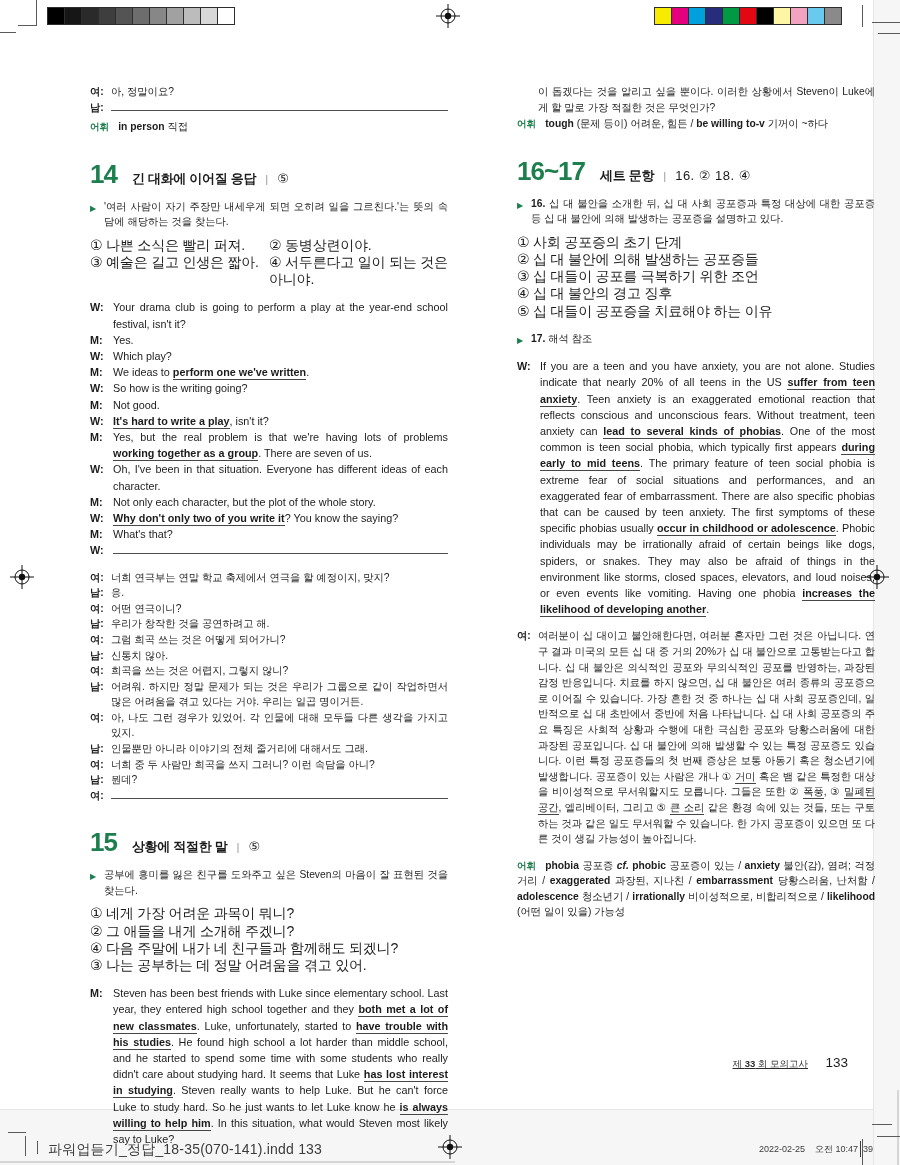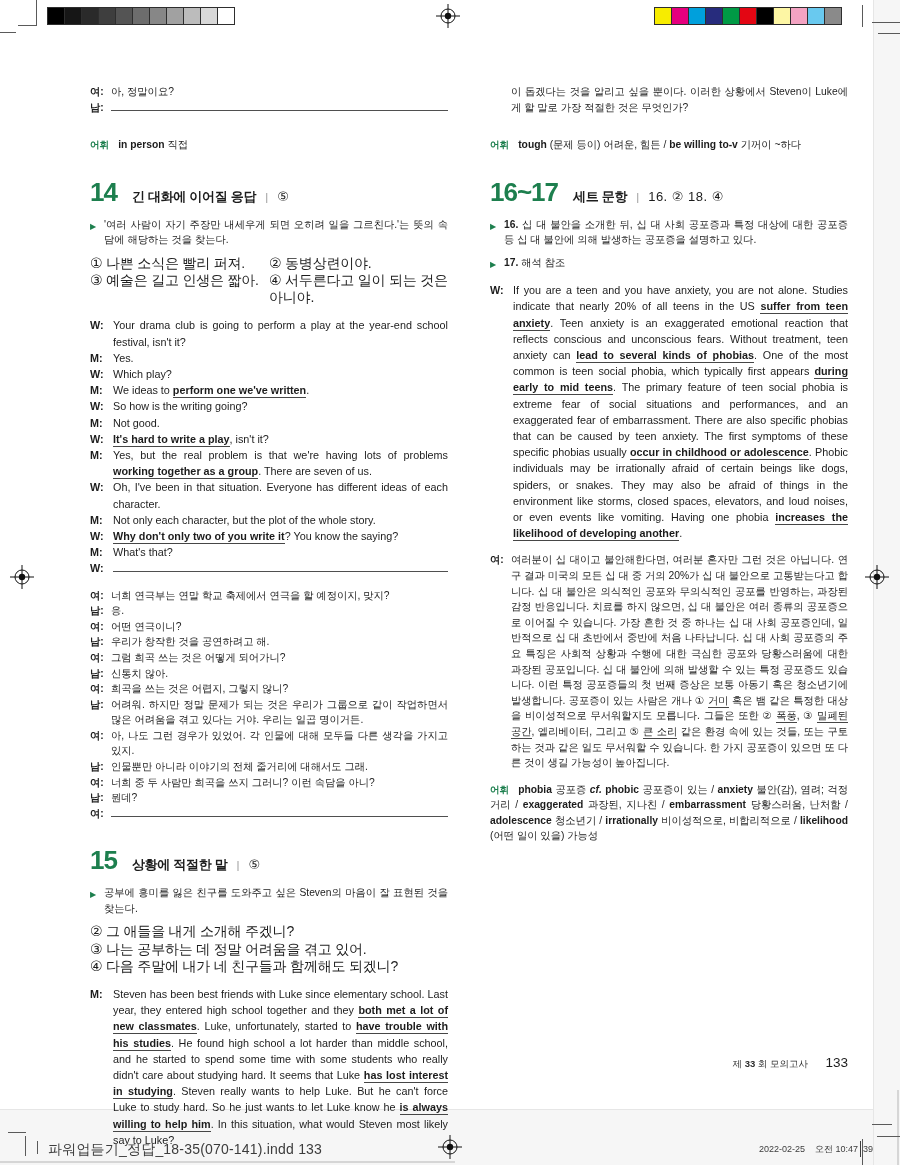--- a/index.html
+++ b/index.html
@@ -23,41 +23,41 @@
   .colorbar { left:654px; }
   .swatch { width:18px; height:18px; border:1px solid #2e2e2e; margin-right:-1px; }
 
   
   .regmark { position:absolute; }
   .cm { position:absolute; background:#5a5a5a; }
 
   
   .col { position:absolute; top:84px; width:358px; }
   .col-left { left:90px; }
-  .col-right { left:490px; }
+  .col-right { left:517px; }
 
   
   .dl { display:flex; }
   .dl .sp { flex:none; font-weight:bold; }
   .dl .txt { flex:1; text-align:justify; }
   .en { font-size:10.8px; line-height:16.2px; }
   .en .sp { width:23px; }
   .ko { font-size:10.3px; line-height:15.6px; }
   .ko .sp { width:21px; }
   .dl-group { margin-bottom:11px; }
   .dl-group.ko { margin-bottom:4px; }
   .block { margin-bottom:11px; }
   .blank { display:inline-block; width:100%; height:10px; border-bottom:1px solid #4f4f4f; }
 
   .seg-b { font-weight:bold; }
   .seg-u { border-bottom:1px solid #464646; padding-bottom:1px; }
   .seg-i { font-style:italic; }
 
   
-  .vocab { font-size:10.3px; line-height:15.5px; margin-top:22px; text-align:justify; }
+  .vocab { font-size:10.3px; line-height:15.5px; margin-top:1px; text-align:justify; }
   .vlabel { color:#1d7f4e; font-weight:bold; font-size:9.6px; margin-right:9px; }
 
   
   .qheader { display:flex; align-items:baseline; margin:26px 0 11px; }
   .qnum { font-size:26px; font-weight:bold; color:#1d7f4e; letter-spacing:-1px; line-height:1; }
   .qtitle { font-size:13px; font-weight:bold; margin-left:15px; letter-spacing:-0.3px; }
   .qsep { color:#9a9a9a; margin:0 9px; font-size:11.5px; }
   .qans { font-size:13px; letter-spacing:0.5px; }
 
   
@@ -65,21 +65,21 @@
   .note .tri { position:absolute; left:0; top:2px; color:#1d7f4e; font-size:8px; }
 
   
   .opts { font-size:14px; line-height:17.2px; margin-bottom:11px; display:flex; flex-wrap:wrap; }
   .opt { letter-spacing:-0.2px; }
   .opt-half { width:50%; }
   .opt-full { width:100%; }
 
   
   .page-footer { position:absolute; left:490px; top:1053px; width:358px; text-align:right; }
-  .pf-label { font-size:9.5px; color:#2c2c2c; }
+  .pf-label { font-size:9.5px; color:#2c2c2c;text-decoration:underline; }
   .pf-num { font-size:13.5px; font-weight:normal; margin-left:13px; }
 
   
   .print-file { position:absolute; left:48px; top:1141px; font-size:14px; color:#3c3c3c; letter-spacing:0.2px; }
   .print-ts { position:absolute; right:27px; top:1141px; font-size:9px; color:#3c3c3c; display:flex; align-items:center; }
   .print-ts .gap { width:10px; }
   .ts-bar { display:inline-block; width:1px; height:16px; background:#3c3c3c; margin:0 2px; }
 </style>
 </head>
 <body>
@@ -312,23 +312,24 @@
     <span class="qans">⑤</span>
   </div>
 
   <div class="note">
     <span class="tri">▶</span>
     <span><span class="">공부에 흥미를 잃은 친구를 도와주고 싶은 Steven의 마음이 잘 표현된 것을 찾는다.</span></span>
   </div>
 
   <div class="opts">
 
+  <div class="opt opt-full">① 네게 가장 어려운 과목이 뭐니?</div>
       <div class="opt opt-full">② 그 애들을 내게 소개해 주겠니?</div>
+      <div class="opt opt-full">④ 다음 주말에 내가 네 친구들과 함께해도 되겠니?</div>
       <div class="opt opt-full">③ 나는 공부하는 데 정말 어려움을 겪고 있어.</div>
-      <div class="opt opt-full">④ 다음 주말에 내가 네 친구들과 함께해도 되겠니?</div>
     </div>
 
   <div class="dl en block">
     <span class="sp">M:</span>
     <span class="txt"><span class="">Steven has been best friends with Luke since elementary school. Last year, they entered high school together and they </span><span class="seg-b seg-u">both met a lot of new classmates</span><span class="">. Luke, unfortunately, started to </span><span class="seg-b seg-u">have trouble with his studies</span><span class="">. He found high school a lot harder than middle school, and he started to spend some time with some students who really didn't care about studying hard. It seems that Luke </span><span class="seg-b seg-u">has lost interest in studying</span><span class="">. Steven really wants to help Luke. But he can't force Luke to study hard. So he just wants to let Luke know he </span><span class="seg-b seg-u">is always willing to help him</span><span class="">. In this situation, what would Steven most likely say to Luke?</span></span>
   </div>
 
 </div>
 
 <div class="col col-right">
@@ -347,20 +348,28 @@
     <span class="qtitle">세트 문항</span>
     <span class="qsep">|</span>
     <span class="qans">16. ②  18. ④</span>
   </div>
 
   <div class="note">
     <span class="tri">▶</span>
     <span><span class="seg-b">16.</span><span class=""> 십 대 불안을 소개한 뒤, 십 대 사회 공포증과 특정 대상에 대한 공포증 등 십 대 불안에 의해 발생하는 공포증을 설명하고 있다.</span></span>
   </div>
 
+  <div class="opts">
+
+  <div class="opt opt-full">① 사회 공포증의 초기 단계</div>
+      <div class="opt opt-full">② 십 대 불안에 의해 발생하는 공포증들</div>
+      <div class="opt opt-full">③ 십 대들이 공포를 극복하기 위한 조언</div>
+      <div class="opt opt-full">④ 십 대 불안의 경고 징후</div>
+      <div class="opt opt-full">⑤ 십 대들이 공포증을 치료해야 하는 이유</div>
+    </div>
 
   <div class="note" style="margin-bottom:12px">
     <span class="tri">▶</span>
     <span><span class="seg-b">17.</span><span class=""> 해석 참조</span></span>
   </div>
 
   <div class="dl en block">
     <span class="sp">W:</span>
     <span class="txt"><span class="">If you are a teen and you have anxiety, you are not alone. Studies indicate that nearly 20% of all teens in the US </span><span class="seg-b seg-u">suffer from teen anxiety</span><span class="">. Teen anxiety is an exaggerated emotional reaction that reflects conscious and unconscious fears. Without treatment, teen anxiety can </span><span class="seg-b seg-u">lead to several kinds of phobias</span><span class="">. One of the most common is teen social phobia, which typically first appears </span><span class="seg-b seg-u">during early to mid teens</span><span class="">. The primary feature of teen social phobia is extreme fear of social situations and performances, and an exaggerated fear of embarrassment. There are also specific phobias that can be caused by teen anxiety. The first symptoms of these specific phobias usually </span><span class="seg-b seg-u">occur in childhood or adolescence</span><span class="">. Phobic individuals may be irrationally afraid of certain beings like dogs, spiders, or snakes. They may also be afraid of things in the environment like storms, closed spaces, elevators, and loud noises, or even events like vomiting. Having one phobia </span><span class="seg-b seg-u">increases the likelihood of developing another</span><span class="">.</span></span>
   </div>

